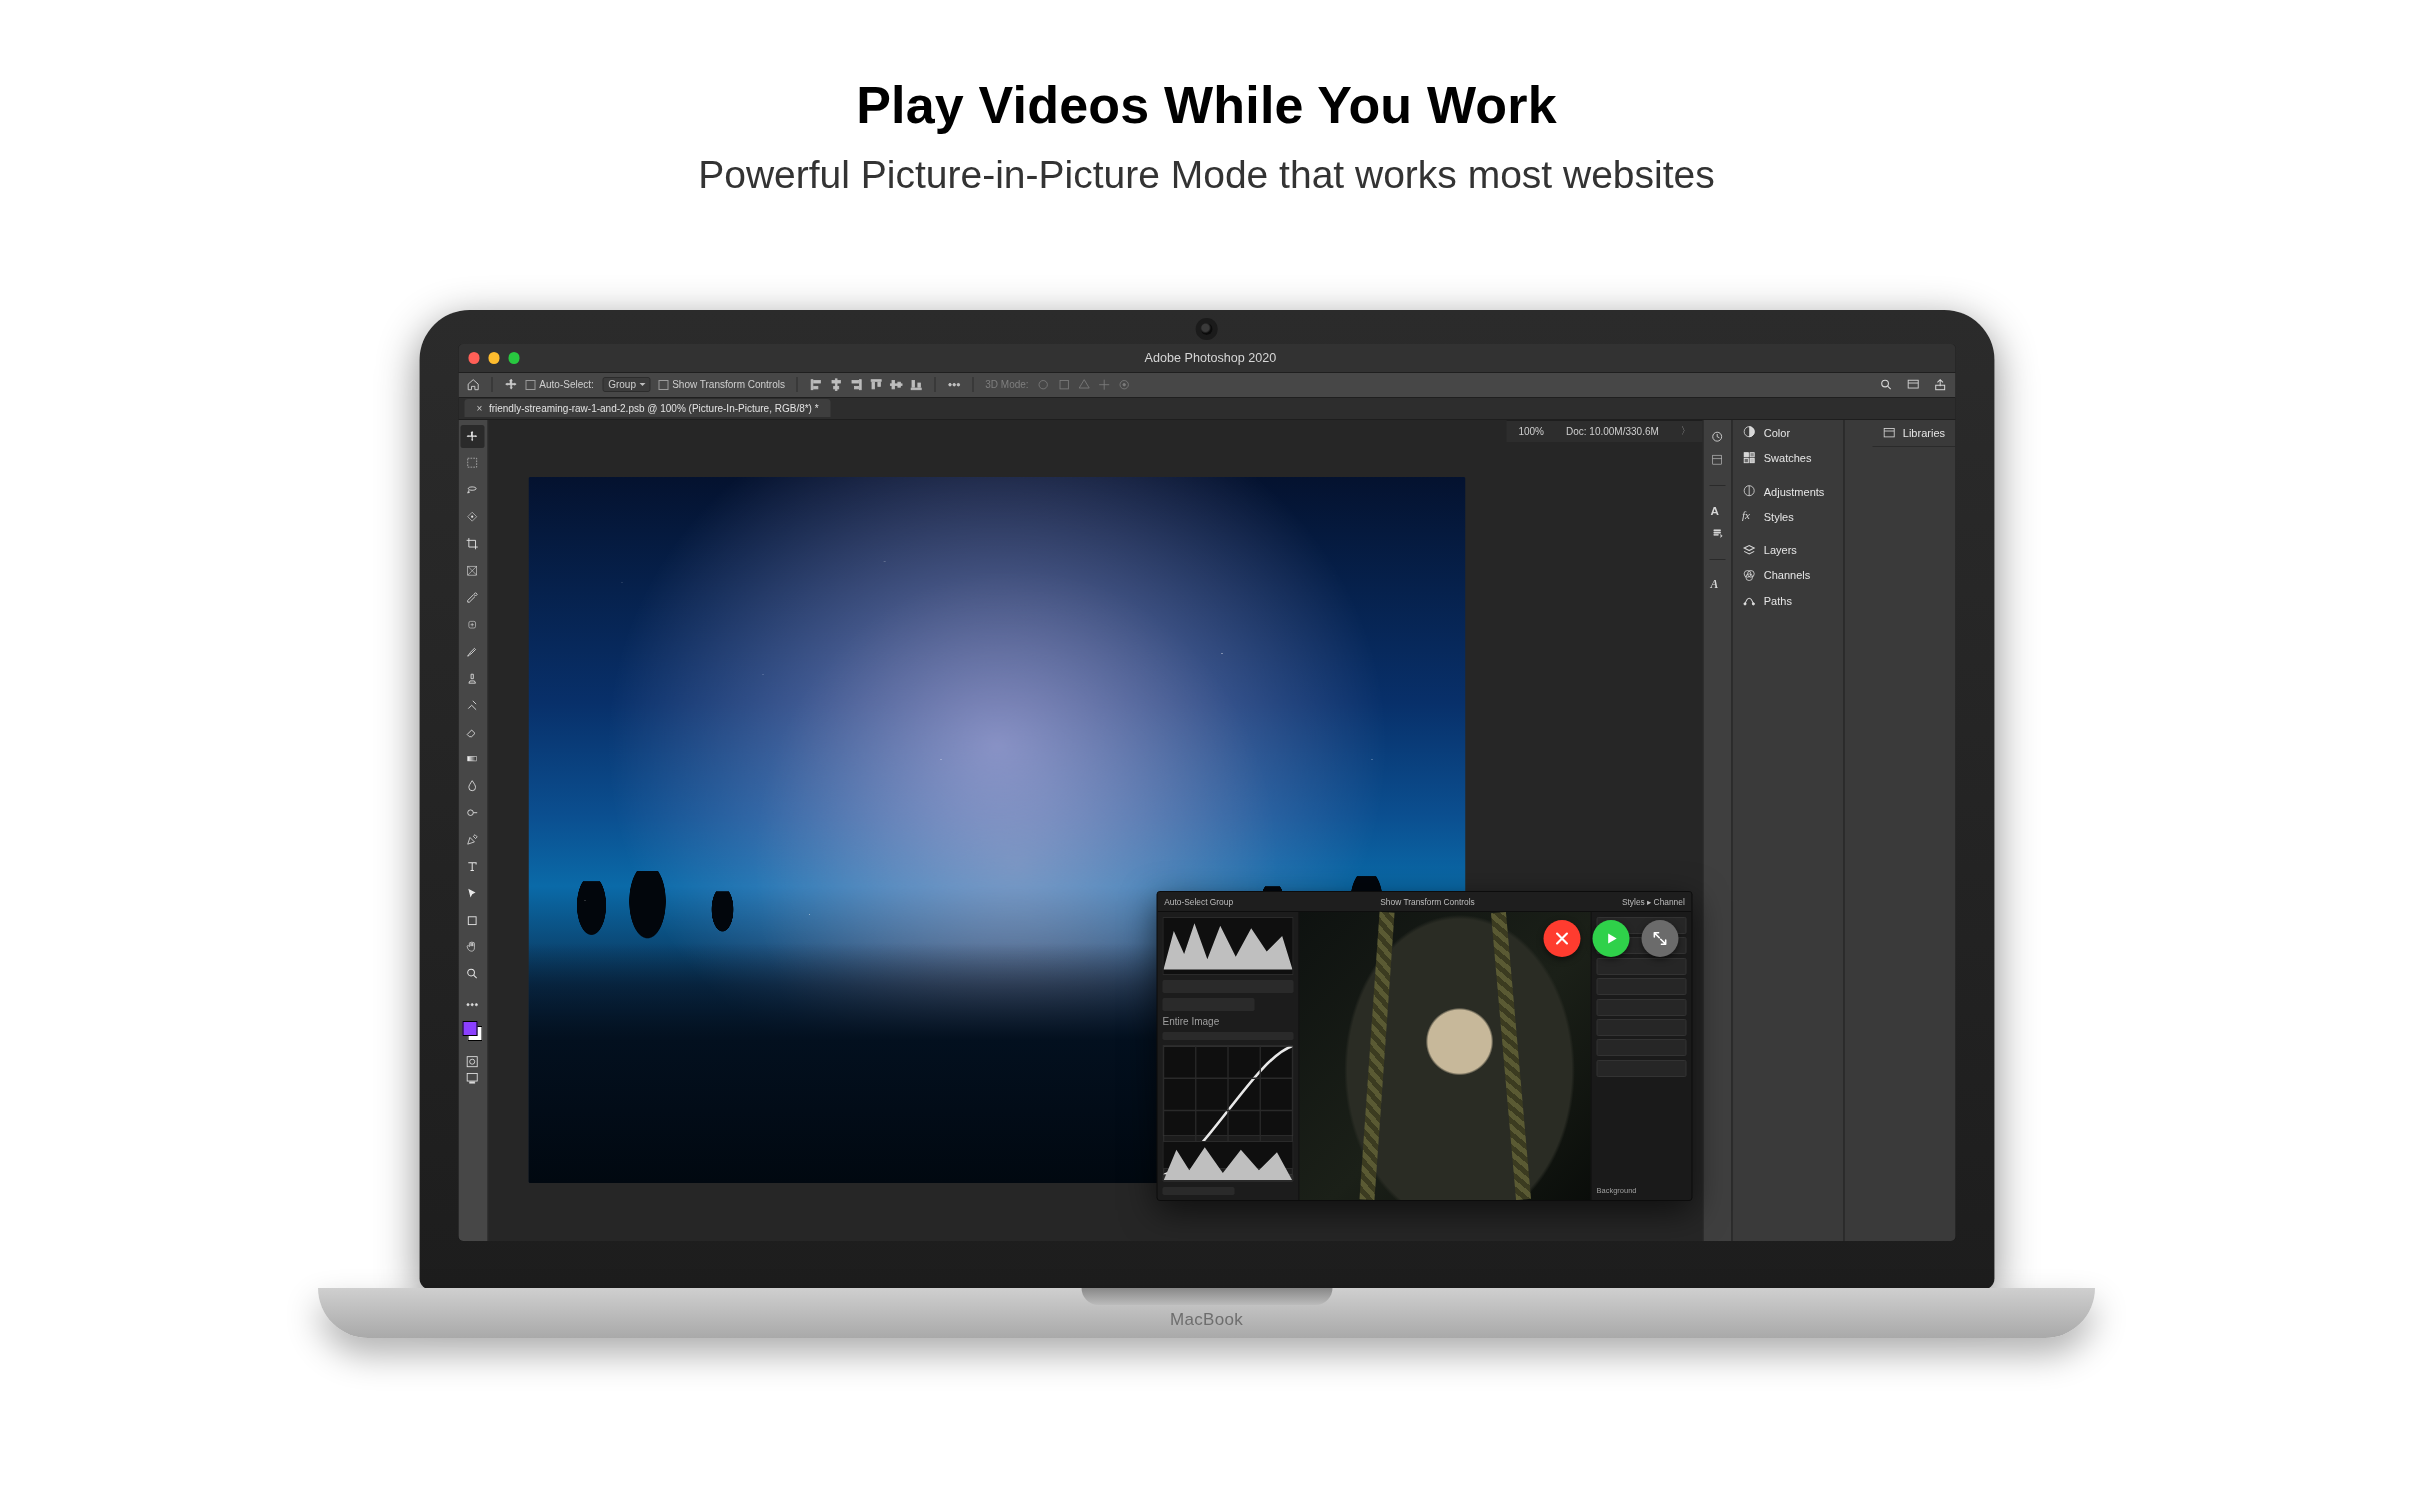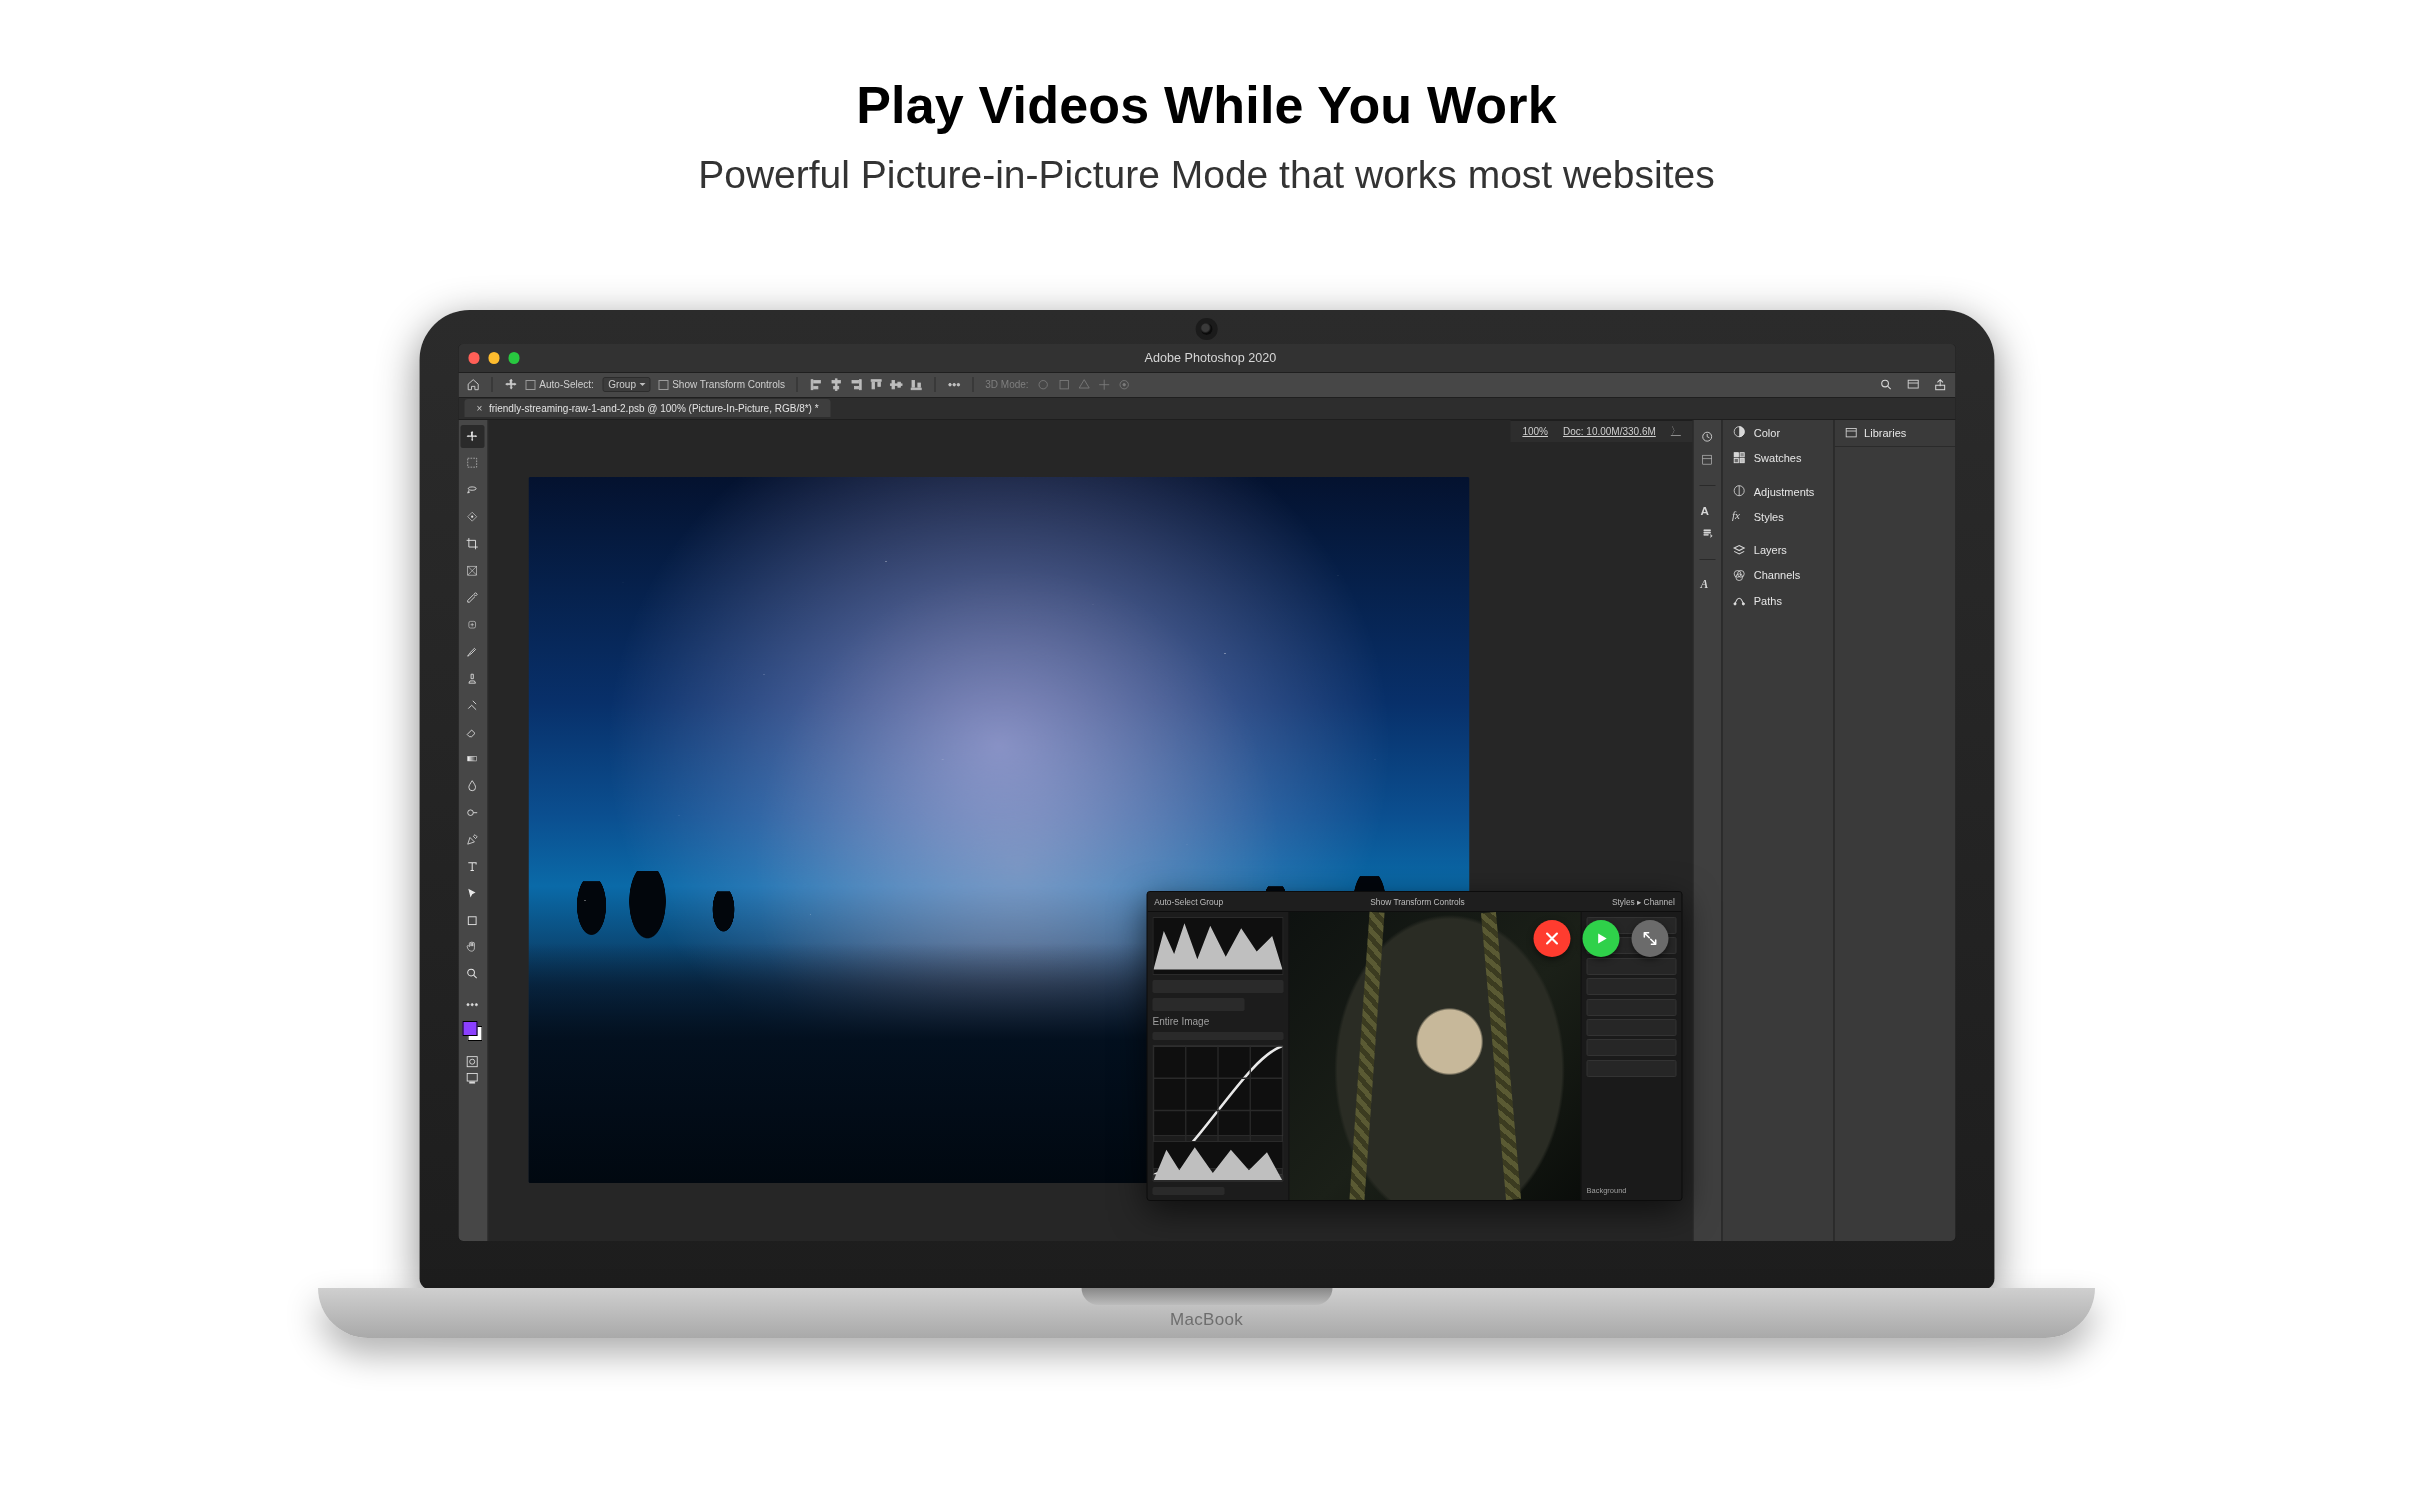--- a/index.html
+++ b/index.html
@@ -69,29 +69,29 @@
         radial-gradient(0.8px 0.8px at 70% 52%, #fff, transparent 60%),
         radial-gradient(0.8px 0.8px at 90% 40%, #fff, transparent 60%),
         radial-gradient(0.8px 0.8px at 6% 60%, #fff, transparent 60%),
         radial-gradient(0.8px 0.8px at 30% 62%, #fff, transparent 60%);
       opacity: 0.9;
   }
   .horizon { position: absolute; left: 0; right: 0; bottom: 0; height: 34%; background: linear-gradient(180deg, rgba(5,15,30,0.0), #03101f 40%, #010810 100%); }
   .tree { position: absolute; bottom: 30%; width: 50px; height: 101px; background: radial-gradient(60% 60% at 50% 30%, #02060c 0 60%, transparent 62%); }
   .tree.t1 { left: 4%; transform: scale(0.8);} .tree.t2 { left: 10%; } .tree.t3 { left: 18%; transform: scale(0.6);} .tree.t4 { right: 18%; transform: scale(0.7);} .tree.t5 { right: 8%; transform: scale(0.9);} .tree.t6 { right: 2%; transform: scale(0.6);}
   
-  .statusbar { height: 22px; background: #2d2d2d; color: #cfcfcf; display: flex; align-items: center; gap: 15px; padding: 0 11.7px; font-size: 10px; border-top: 0.8px solid #1e1e1e; text-decoration: underline; }
+  .statusbar { height: 22px; background: #2d2d2d; color: #cfcfcf; display: flex; align-items: center; gap: 22px; padding: 0 11.7px; font-size: 10px; border-top: 0.8px solid #1e1e1e; }
   
   .rstack { width: 28.5px; background: #3f3f3f; border-left: 0.8px solid #1e1e1e; display: flex; flex-direction: column; align-items: center; padding: 10px 0; gap: 15px; color: #cfcfcf; }
   .rstack .grp { display: flex; flex-direction: column; gap: 10px; align-items: center; }
   .rstack .div { width: 60%; height: 0.8px; background: #2a2a2a; margin: 3.4px 0; }
   .panels { width: 112px; background: #3a3a3a; border-left: 0.8px solid #1e1e1e; display: flex; flex-direction: column; }
   .panel-item { display: flex; align-items: flex-end; gap: 8.4px; padding: 5.9px 10px; font-size: 11px; color: #e6e6e6; }
   .panel-sep { height: 8.4px; }
-  .panels2 { width: 122px; background: #3a3a3a; border-left: 0.8px solid #1e1e1e; display: flex; flex-direction: column; }
+  .panels2 { width: 112px; background: #3a3a3a; border-left: 0.8px solid #1e1e1e; display: flex; flex-direction: column; align-items: flex-end; }
   .panels2 .tab { display: flex; align-items: center; gap: 6.7px; padding: 6.7px 10px; font-size: 11px; color: #e6e6e6; border-bottom: 0.8px solid #2a2a2a; }
   
   .pip { position: absolute; right: 10px; bottom: 40px; width: 536px; height: 310px; background: #161616; border: 1.7px solid #0c0c0c; border-radius: 3.4px; box-shadow: 0 10px 34px rgba(0,0,0,0.6); overflow: hidden; }
   .pip-head { height: 20px; background: #1e1e1e; display: flex; align-items: center; justify-content: space-between; padding: 0 6.7px; font-size: 8.4px; color: #bdbdbd; border-bottom: 0.8px solid #0e0e0e; }
   .pip-body { position: relative; height: calc(100% - 20px); display: flex; }
   .pip-left { width: 142px; background: #1c1c1c; border-right: 0.8px solid #0c0c0c; display: flex; flex-direction: column; padding: 5px; gap: 5px; }
   .pip-row { height: 13.4px; background: #2a2a2a; border-radius: 1.7px; }
   .hist { height: 59px; background: #0f0f0f; position: relative; border: 0.8px solid #2a2a2a; }
   .hist svg { position: absolute; inset: 0; }
   .curve { height: 92px; background: #0f0f0f; border: 0.8px solid #2a2a2a; position: relative; }

